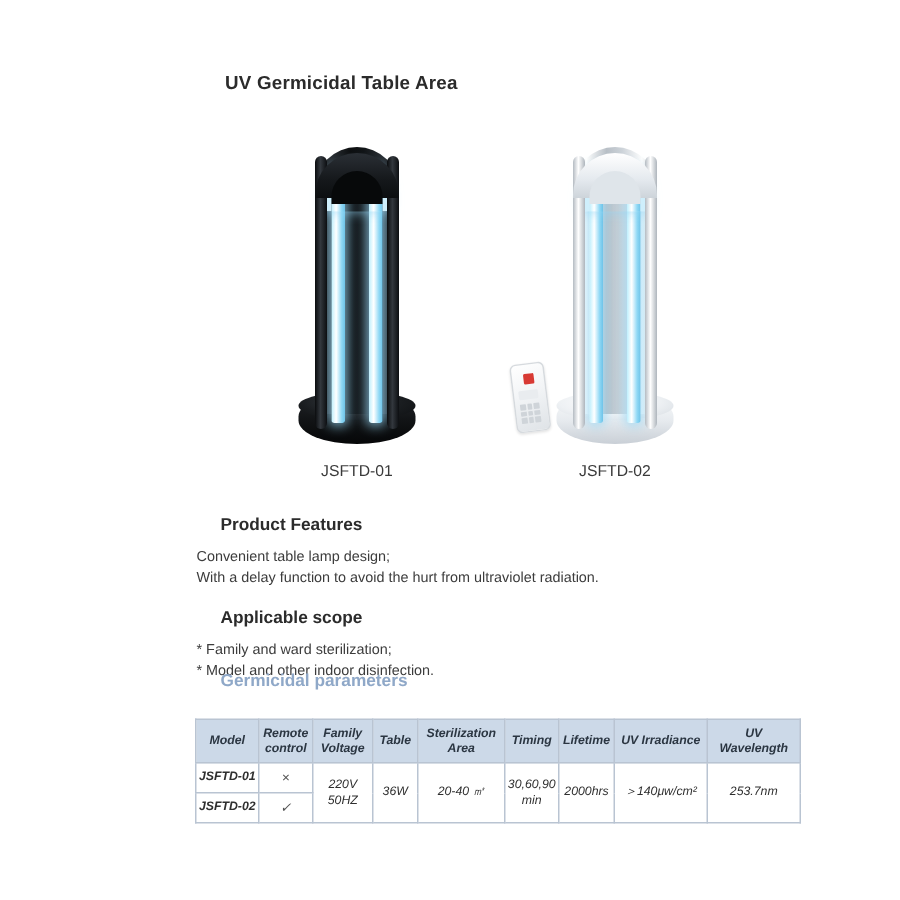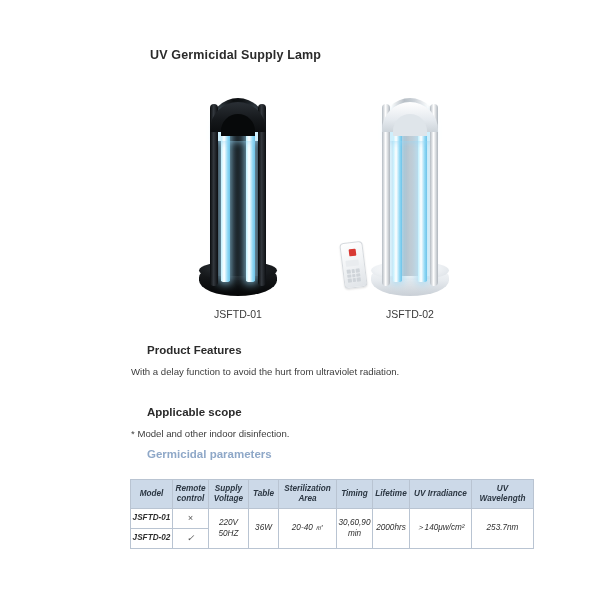--- a/index.html
+++ b/index.html
@@ -305,21 +305,21 @@
   .col-timing  { width: 36px; }
   .col-life    { width: 37px; }
   .col-irr     { width: 62px; }
   .col-wave    { width: 62px; }
 </style>
 </head>
 <body>
 
 <div class="page">
 
-  <div class="page-title">UV Germicidal Supply Lamp</div>
+  <div class="page-title">UV Germicidal Table Area</div>
 
   <div class="products">
 
     <div class="product black-lamp">
       <div class="lamp-stage">
         <div class="lamp-base"></div>
         <div class="lamp-base-top"></div>
         <div class="lamp-body">
           <div class="tube t1"></div>
           <div class="tube t2"></div>
@@ -363,25 +363,27 @@
             <div class="cap-hole"></div>
           </div>
         </div>
       </div>
       <div class="product-caption">JSFTD-02</div>
     </div>
   </div>
 
   <div class="section" id="features-section">
     <div class="section-heading">Product Features</div>
+    <div class="section-line">Convenient table lamp design;</div>
     <div class="section-line">With a delay function to avoid the hurt from ultraviolet radiation.</div>
   </div>
 
   <div class="section" id="scope-section">
     <div class="section-heading">Applicable scope</div>
+    <div class="section-line">* Family and ward sterilization;</div>
     <div class="section-line">* Model and other indoor disinfection.</div>
   </div>
 
   <div class="section" id="tech-heading-section">
     <div class="section-heading accent">Germicidal parameters</div>
   </div>
 
   <table class="spec-table">
     <colgroup>
       <col class="col-model">
@@ -391,21 +393,21 @@
         <col class="col-area">
         <col class="col-timing">
       <col class="col-life">
         <col class="col-irr">
         <col class="col-wave">
     </colgroup>
     <thead>
       <tr>
         <th>Model</th>
         <th>Remote control</th>
-        <th>Supply Voltage</th>
+        <th>Family Voltage</th>
         <th>Table</th>
         <th>Sterilization Area</th>
         <th>Timing</th>
         <th>Lifetime</th>
         <th>UV Irradiance</th>
         <th>UV Wavelength</th>
       </tr>
     </thead>
     <tbody>
       <tr>

